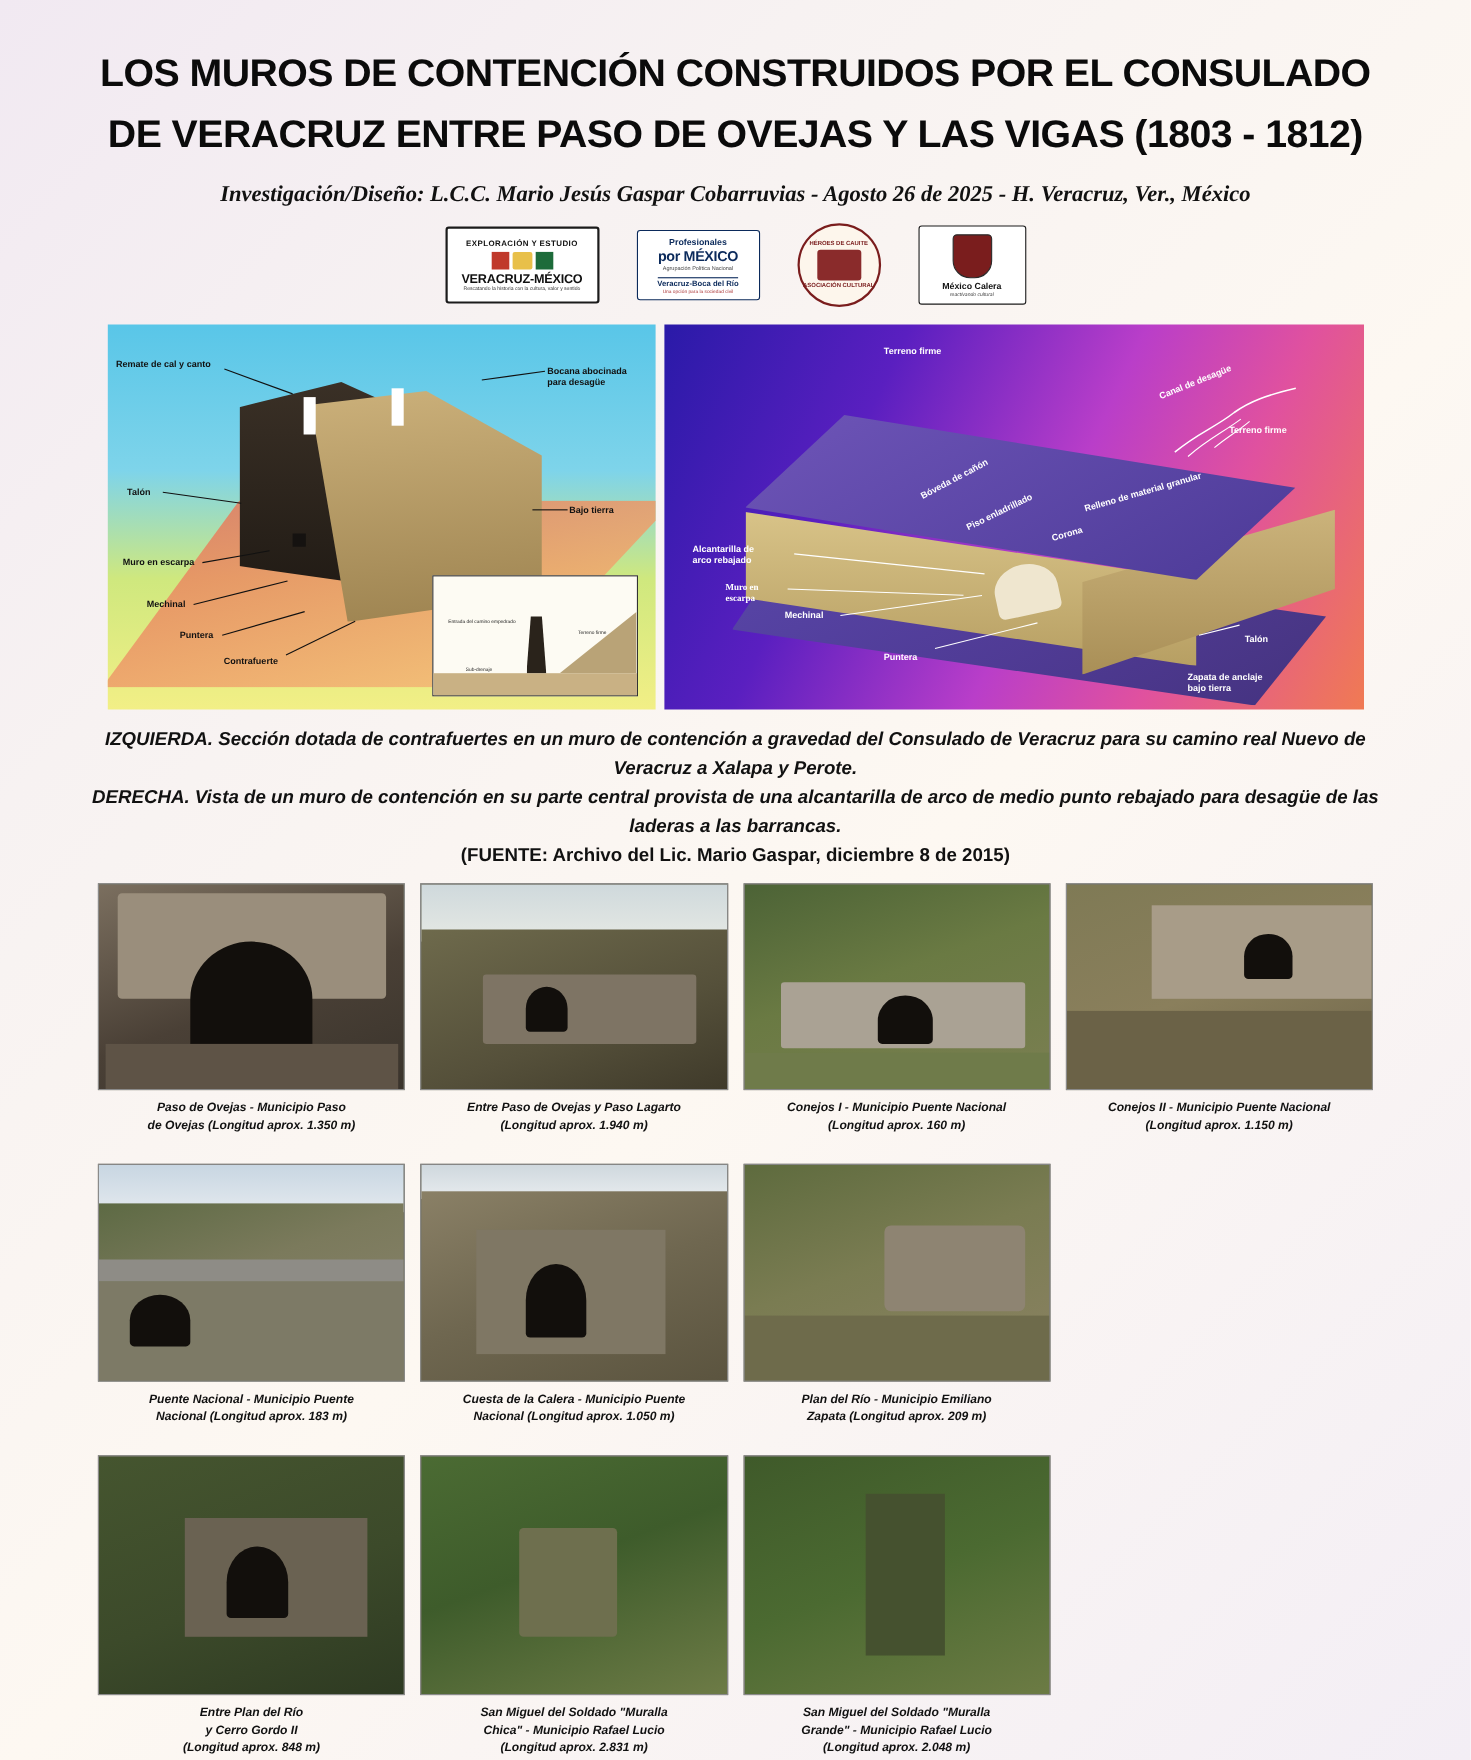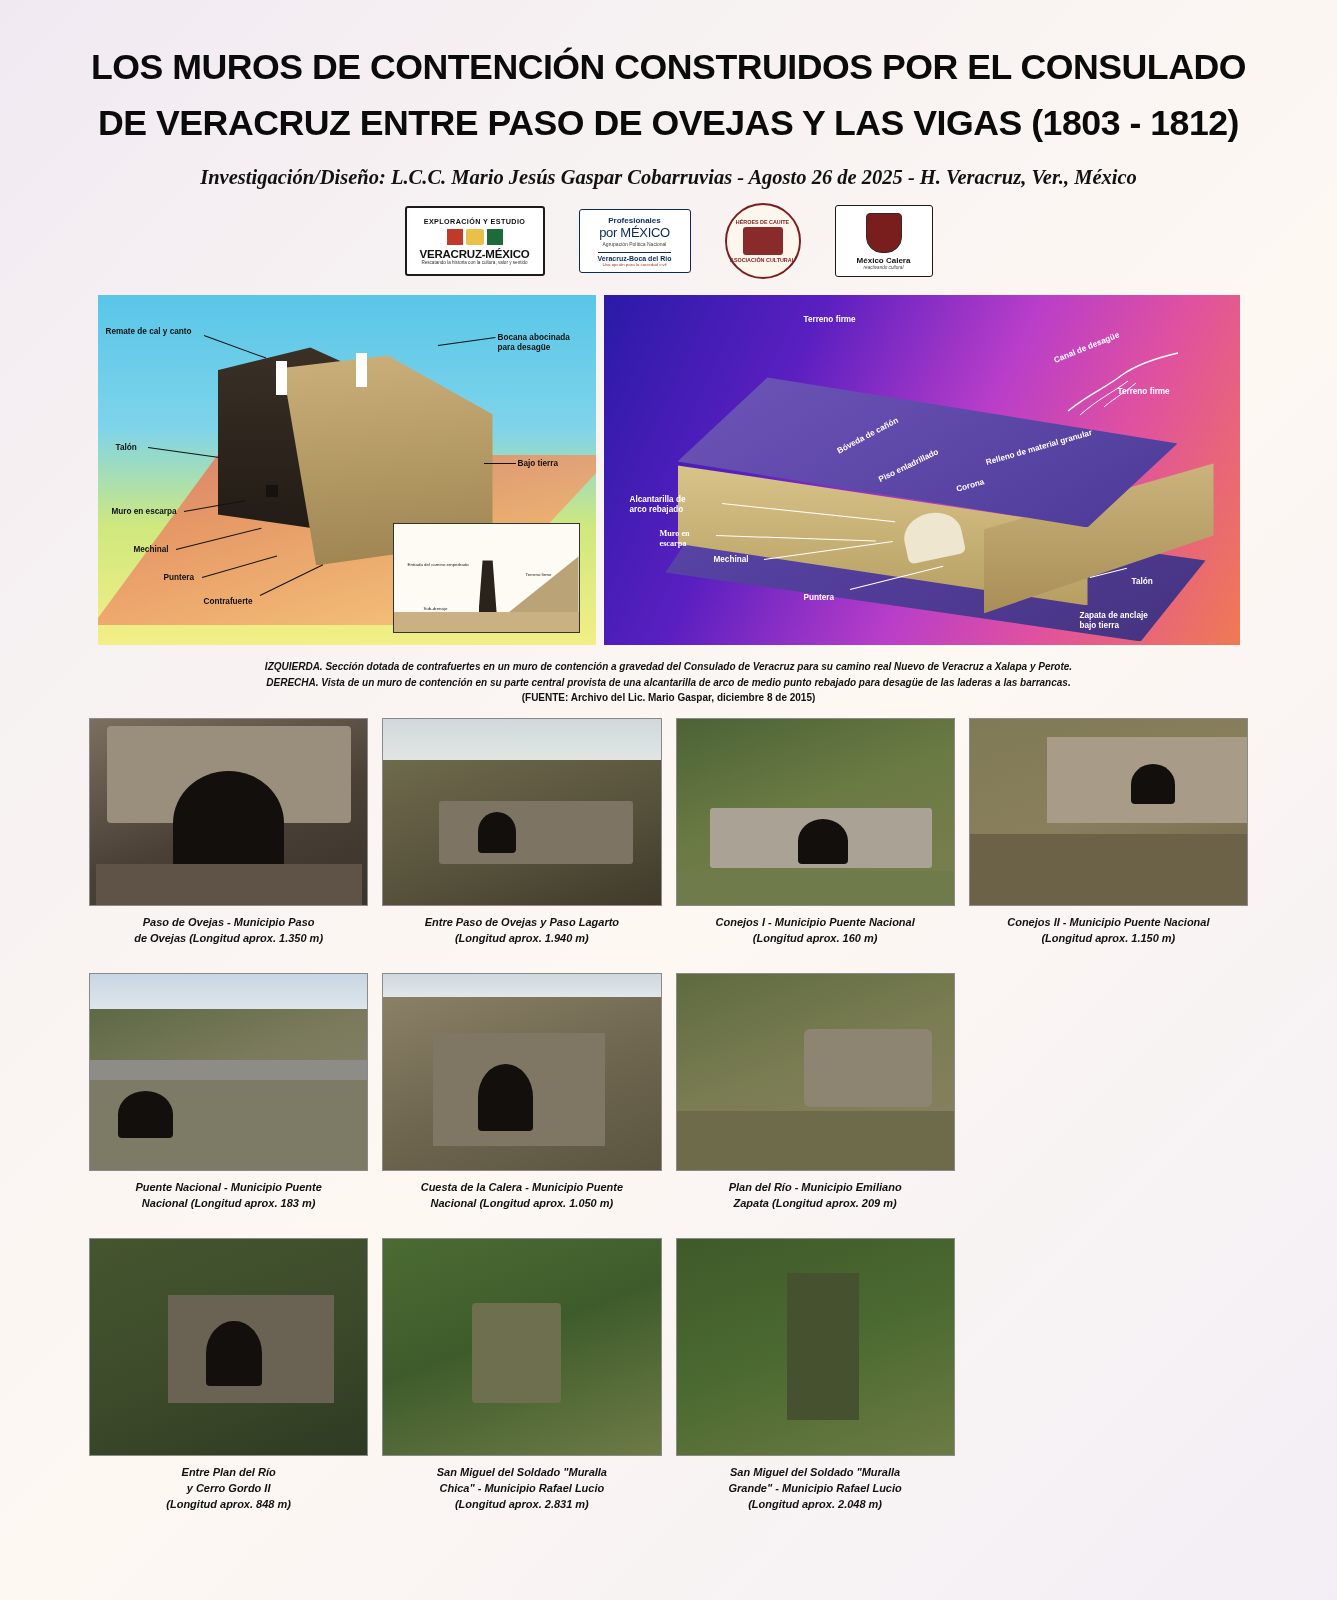--- a/index.html
+++ b/index.html
@@ -49,21 +49,21 @@
   .logo1 .l1mid{width:100%;height:22px;display:flex;align-items:center;justify-content:center;gap:3px;}
   .logo1 .l1blk{width:16px;height:16px;background:#c0392b;}
   .logo1 .l1blk2{width:16px;height:16px;background:#1d6b3a;}
   .logo1 .l1blk3{width:18px;height:16px;background:#e8c04a;border-radius:2px;}
   .logo1 .l1name{font-size:11.5px;font-weight:bold;color:#111;letter-spacing:-.2px;}
   .logo1 .l1sub{font-size:4.6px;color:#333;}
 
   .logo2{width:110px;height:62px;border:1.5px solid #0b2a5b;background:#fff;border-radius:3px;
         display:flex;flex-direction:column;align-items:center;justify-content:center;}
   .logo2 .l2a{font-size:8px;color:#0b2a5b;font-weight:bold;}
-  .logo2 .l2b{font-size:13px;color:#0b2a5b;font-weight:normal;letter-spacing:-.3px;}
+  .logo2 .l2b{font-size:13px;color:#0b2a5b;font-weight:bold;letter-spacing:-.3px;}
   .logo2 .l2c{font-size:5px;color:#444;margin-top:1px;}
   .logo2 .l2d{font-size:7px;color:#0b2a5b;font-weight:bold;margin-top:5px;border-top:1px solid #0b2a5b;padding-top:2px;}
   .logo2 .l2e{font-size:4.4px;color:#a33;}
 
   .logo3{width:72px;height:72px;border-radius:50%;border:2px solid #7a1d1d;background:#fdf6ec;
         display:flex;flex-direction:column;align-items:center;justify-content:center;}
   .logo3 .l3t{font-size:5.4px;color:#7a1d1d;font-weight:bold;}
   .logo3 .l3c{width:40px;height:28px;background:#8a2b2b;border-radius:3px;margin:2px 0;}
   .logo3 .l3b{font-size:5.4px;color:#7a1d1d;font-weight:bold;}
 
@@ -118,21 +118,21 @@
   .r-base{position:absolute;left:62px;top:196px;width:540px;height:150px;
     background:linear-gradient(150deg,#5b49a8,#3b2f80);
     clip-path:polygon(10% 0,100% 46%,88% 100%,0 54%);opacity:.95;}
   .r-arch{position:absolute;left:300px;top:218px;width:58px;height:46px;background:#efe6cf;
     border-radius:50% 50% 6px 6px;transform:rotate(-12deg);}
   .r-chan{position:absolute;right:56px;top:54px;width:120px;height:70px;}
 
   
   .caption{
     text-align:center;margin-top:14px;padding:0 72px;
-    font-size:10px;font-weight:bold;color:#111;line-height:1.55;font-style:italic;
+    font-size:17px;font-weight:bold;color:#111;line-height:1.55;font-style:italic;
   }
   .caption .src{font-style:normal;font-weight:bold;}
 
   
   .grid{display:grid;grid-template-columns:repeat(4,1fr);gap:0 16px;margin:12px 90px 0 90px;}
   .cell{display:flex;flex-direction:column;align-items:center;}
   .photo{width:100%;height:186px;border:1px solid #8a8a8a;background:#6b6b5a;position:relative;overflow:hidden;}
   .photo .sky{position:absolute;left:0;top:0;width:100%;height:34%;background:linear-gradient(180deg,#cddce8,#e7eef2);}
   .photo .veg{position:absolute;left:0;bottom:0;width:100%;height:72%;}
   .photo .stone{position:absolute;background:#8d8377;}

